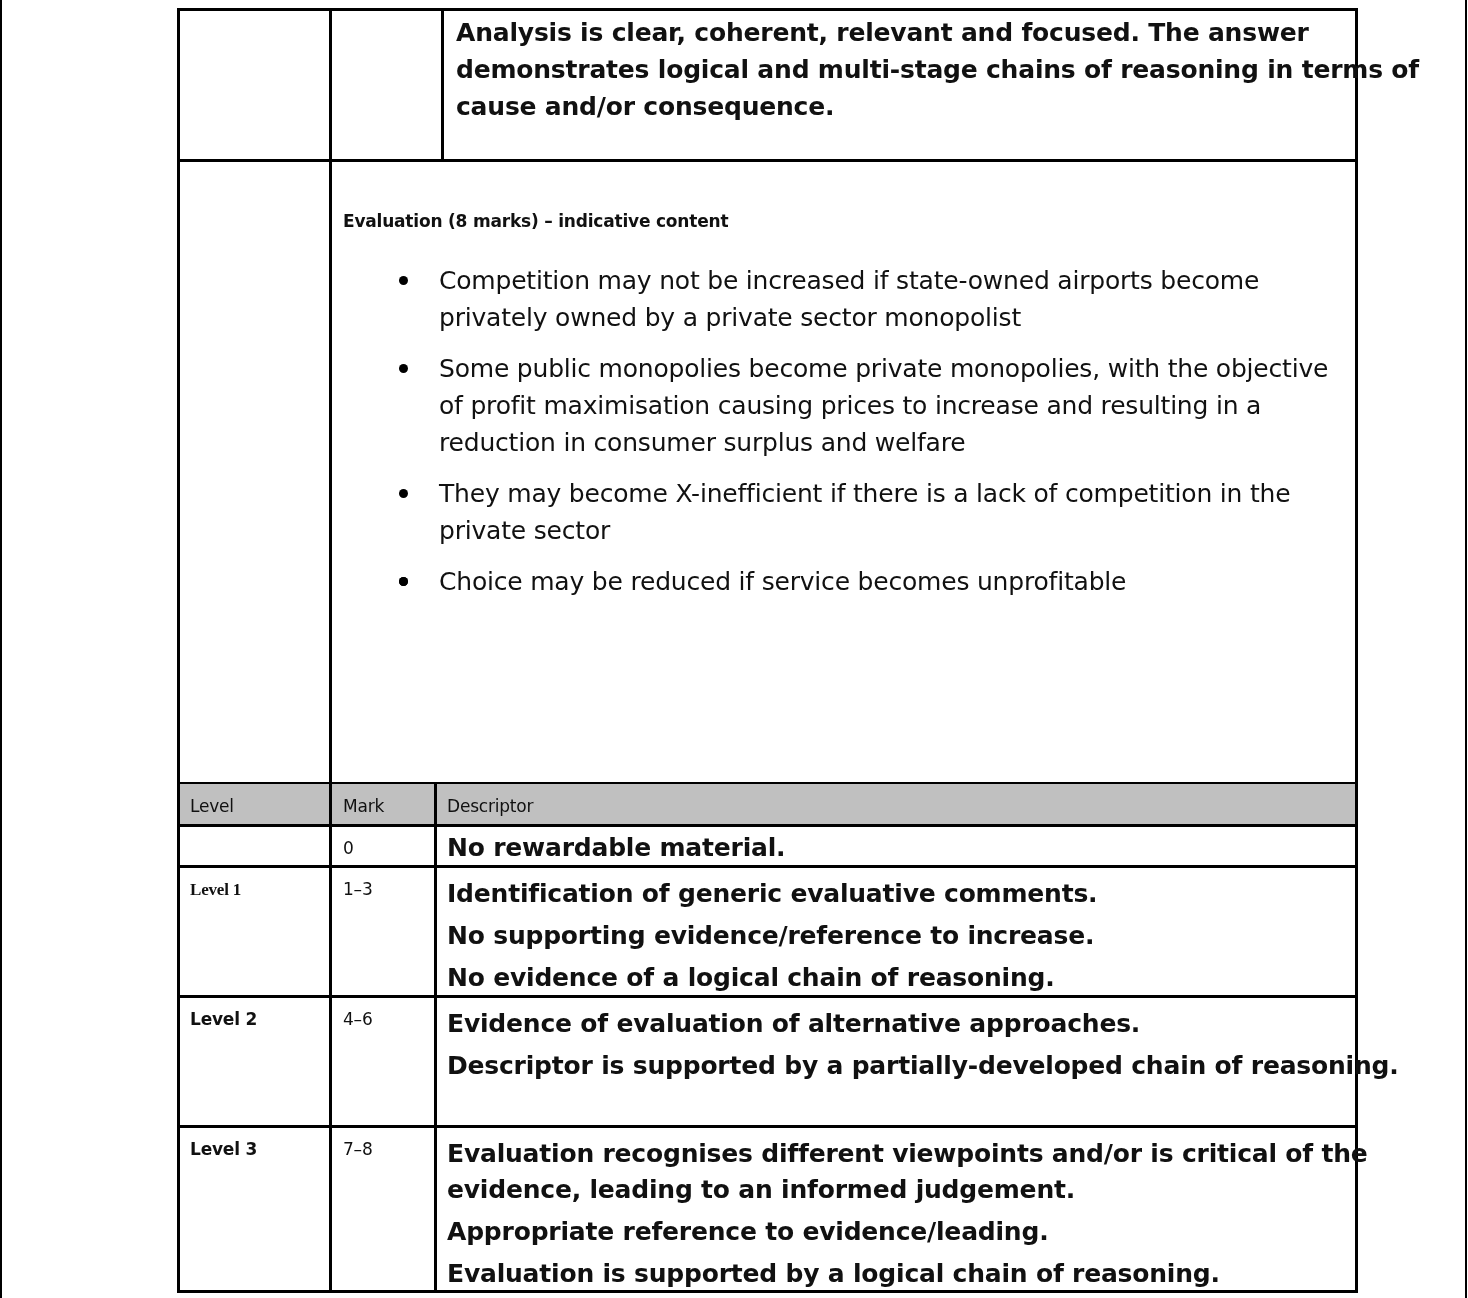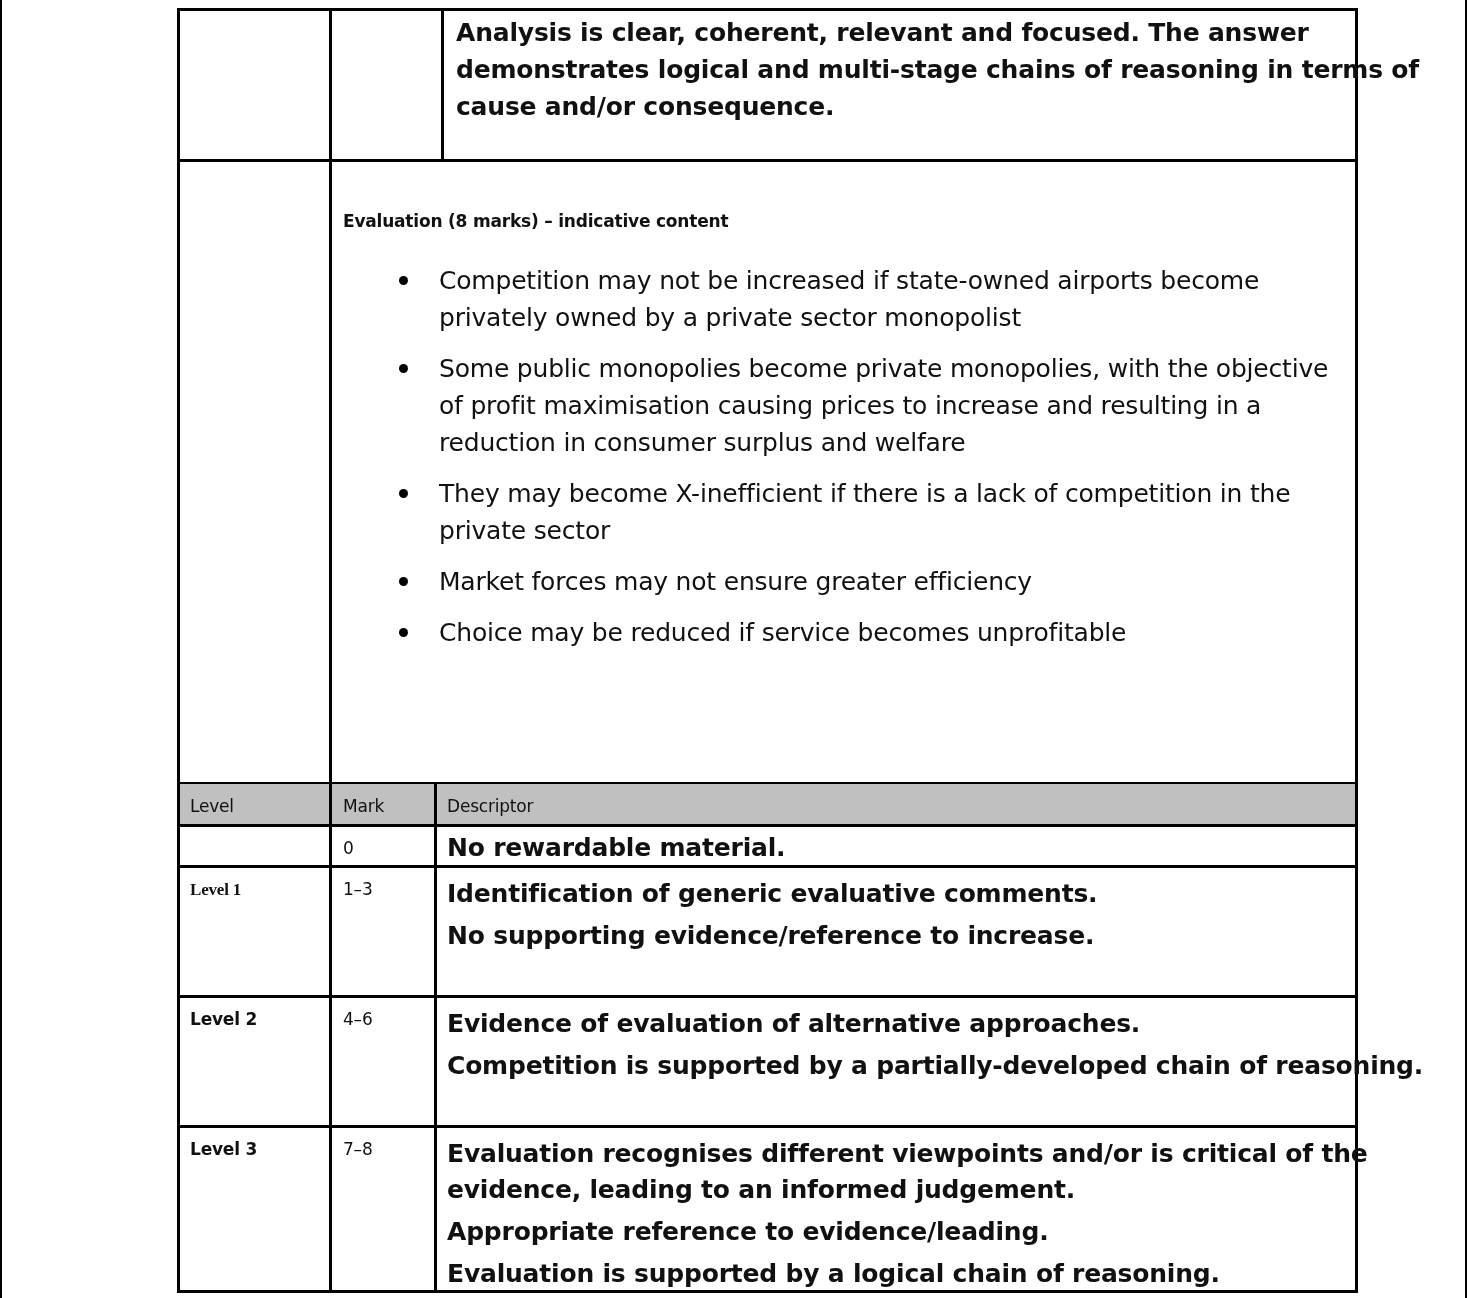--- a/index.html
+++ b/index.html
@@ -59,46 +59,47 @@
     <span class="desc-line txt" style="line-height:37px;">demonstrates logical and multi-stage chains of reasoning in terms of</span>
     <span class="desc-line txt" style="line-height:37px;">cause and/or consequence.</span>
   </div>
 
   <div class="abs txt bold" style="left:343px; top:203px;">Evaluation (8 marks) – indicative content</div>
 
   <ul class="bullets">
     <li style="width:880px;"><span class="dot"></span><span>Competition may not be increased if state-owned airports become privately owned by a private sector monopolist</span></li>
     <li style="width:920px;"><span class="dot"></span><span>Some public monopolies become private monopolies, with the objective of profit maximisation causing prices to increase and resulting in a reduction in consumer surplus and welfare</span></li>
     <li style="width:900px;"><span class="dot"></span><span>They may become X-inefficient if there is a lack of competition in the private sector</span></li>
-    <li style="width:900px;"><span class="dot"></span><span>Market forces may not ensure greater efficiency</span></li>
+    <li style="width:900px;"><span class="dot"></span></li>
     <li style="width:900px;"><span class="dot"></span><span>Choice may be reduced if service becomes unprofitable</span></li>
   </ul>
 
   <div class="abs txt" style="left:190px; top:788px;">Level</div>
   <div class="abs txt" style="left:343px; top:788px;">Mark</div>
   <div class="abs txt" style="left:447px; top:788px;">Descriptor</div>
 
   <div class="abs txt bold" style="left:190px; top:830px;"></div>
   <div class="abs txt" style="left:343px; top:830px;">0</div>
   <div class="abs" style="left:447px; top:830px;">
     <span class="desc-line">No rewardable material.</span>
   </div>
 
   <div class="abs txt bold" style="left:190px; top:871px;font-family:Liberation Serif, serif;">Level 1</div>
   <div class="abs txt" style="left:343px; top:871px;">1–3</div>
   <div class="abs" style="left:447px; top:876px;">
     <span class="desc-line">Identification of generic evaluative comments.</span>
     <span class="desc-line gap">No supporting evidence/reference to increase.</span>
+    <span class="desc-line gap">No evidence of a logical chain of reasoning.</span>
   </div>
 
   <div class="abs txt bold" style="left:190px; top:1001px;">Level 2</div>
   <div class="abs txt" style="left:343px; top:1001px;">4–6</div>
   <div class="abs" style="left:447px; top:1006px;">
     <span class="desc-line">Evidence of evaluation of alternative approaches.</span>
-    <span class="desc-line gap">Competition is supported by a partially-developed chain of reasoning.</span>
+    <span class="desc-line gap">Descriptor is supported by a partially-developed chain of reasoning.</span>
   </div>
 
   <div class="abs txt bold" style="left:190px; top:1131px;">Level 3</div>
   <div class="abs txt" style="left:343px; top:1131px;">7–8</div>
   <div class="abs" style="left:447px; top:1136px;">
     <span class="desc-line">Evaluation recognises different viewpoints and/or is critical of the</span>
     <span class="desc-line">evidence, leading to an informed judgement.</span>
     <span class="desc-line gap">Appropriate reference to evidence/leading.</span>
     <span class="desc-line gap">Evaluation is supported by a logical chain of reasoning.</span>
   </div>

